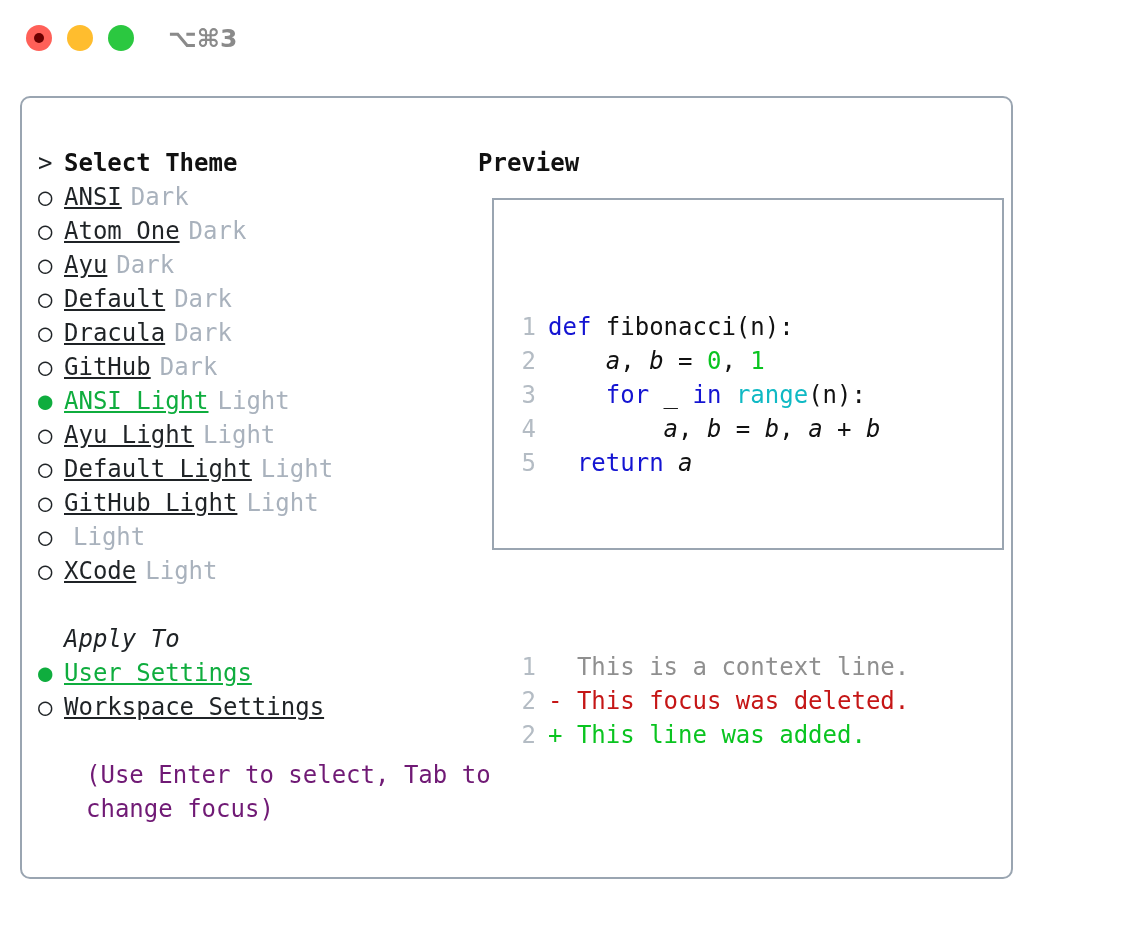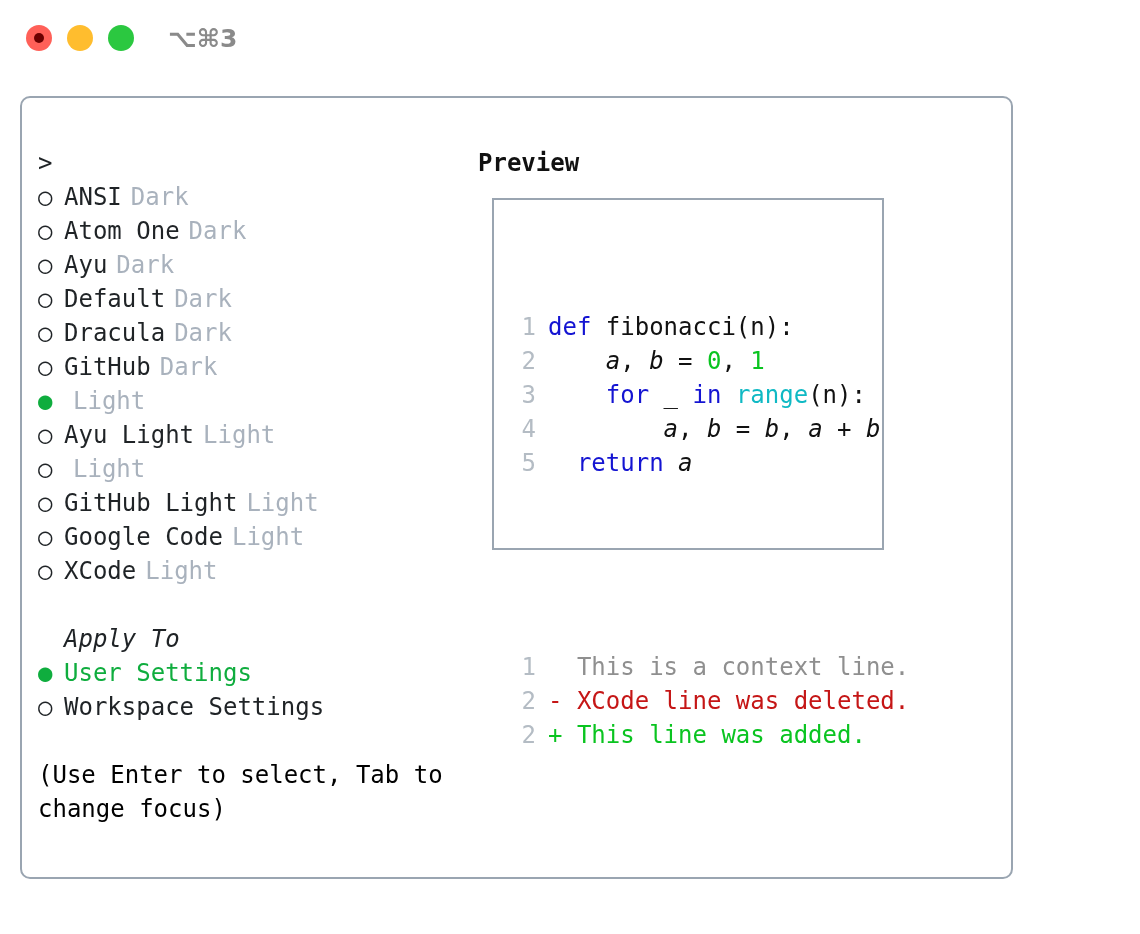--- a/index.html
+++ b/index.html
@@ -117,52 +117,53 @@
     display: inline-block;
     width: 26px;
     flex: 0 0 26px;
     font-size: 24px;
     line-height: 34px;
     color: #1f2326;
     white-space: pre;
   }
   .opt-row.selected .marker { color: #0fad3e; }
   .opt-row.selected .opt-label { color: #0fad3e; }
-  .opt-label { color: #1f2326; }
+  .opt-label { color: #1f2326; text-decoration: underline; }
   .opt-kind {
     color: #a9b2bd;
     padding-left: 9px;
   }
   .opt-row.selected .opt-kind { color: #a9b2bd; }
 
   .spacer-row { height: 34px; }
 
   .section-label {
     font-size: 24px;
     line-height: 34px;
     color: #1f2326;
     white-space: pre;
     padding-left: 26px;
     font-style: italic;
   }
 
   .hint {
     font-size: 24px;
     line-height: 34px;
-    color: #000000;
+    color: #701a75;
     white-space: pre-wrap;
     width: 415px;
+    margin-left: 48px;
   }
 
   
   .preview-box {
     position: absolute;
     left: 14px;
     top: 52px;
-    width: 392px;
+    width: 512px;
     height: 352px;
     border: 2px solid #9aa5b1;
     box-sizing: border-box;
     background: #ffffff;
   }
   .code {
     position: absolute;
     left: 18px;
     top: 42px;
     font-size: 24px;
@@ -201,34 +202,35 @@
     </div>
     <div class="shortcut">⌥⌘3</div>
   </div>
 
   <div class="panel">
 
     <div class="col-left">
 
       <div class="opt-row">
         <span class="marker">&gt;</span>
+        <span class="heading">Select Theme</span>
       </div>
 
       <div id="theme-list">
           <div class="opt-row"><span class="marker">○</span><span class="opt-label">ANSI</span><span class="opt-kind">Dark</span></div>
           <div class="opt-row"><span class="marker">○</span><span class="opt-label">Atom One</span><span class="opt-kind">Dark</span></div>
           <div class="opt-row"><span class="marker">○</span><span class="opt-label">Ayu</span><span class="opt-kind">Dark</span></div>
           <div class="opt-row"><span class="marker">○</span><span class="opt-label">Default</span><span class="opt-kind">Dark</span></div>
           <div class="opt-row"><span class="marker">○</span><span class="opt-label">Dracula</span><span class="opt-kind">Dark</span></div>
           <div class="opt-row"><span class="marker">○</span><span class="opt-label">GitHub</span><span class="opt-kind">Dark</span></div>
-          <div class="opt-row selected"><span class="marker">●</span><span class="opt-kind">Light</span></div>
+          <div class="opt-row selected"><span class="marker">●</span><span class="opt-label">ANSI Light</span><span class="opt-kind">Light</span></div>
           <div class="opt-row"><span class="marker">○</span><span class="opt-label">Ayu Light</span><span class="opt-kind">Light</span></div>
+          <div class="opt-row"><span class="marker">○</span><span class="opt-label">Default Light</span><span class="opt-kind">Light</span></div>
+          <div class="opt-row"><span class="marker">○</span><span class="opt-label">GitHub Light</span><span class="opt-kind">Light</span></div>
           <div class="opt-row"><span class="marker">○</span><span class="opt-kind">Light</span></div>
-          <div class="opt-row"><span class="marker">○</span><span class="opt-label">GitHub Light</span><span class="opt-kind">Light</span></div>
-          <div class="opt-row"><span class="marker">○</span><span class="opt-label">Google Code</span><span class="opt-kind">Light</span></div>
           <div class="opt-row"><span class="marker">○</span><span class="opt-label">XCode</span><span class="opt-kind">Light</span></div>
         </div>
 
       <div class="spacer-row"></div>
 
       <div class="section-label">Apply To</div>
 
       <div id="apply-list">
           <div class="opt-row selected"><span class="marker">●</span><span class="opt-label">User Settings</span></div>
           <div class="opt-row"><span class="marker">○</span><span class="opt-label">Workspace Settings</span></div>
@@ -239,19 +241,19 @@
       <div class="hint">(Use Enter to select, Tab to change focus)</div>
     </div>
 
     <div class="col-right">
       <div class="heading">Preview</div>
 
       <div class="preview-box">
         <div class="code">
           <div id="code-block"><div class="code-line"><span class="ln">1</span><span class="kw">def</span><span class="plain"> </span><span class="plain">fibonacci</span><span class="plain">(n):</span></div><div class="code-line"><span class="ln">2</span><span class="plain">    </span><span class="var">a</span><span class="plain">, </span><span class="var">b</span><span class="plain"> = </span><span class="num">0</span><span class="plain">, </span><span class="num">1</span></div><div class="code-line"><span class="ln">3</span><span class="plain">    </span><span class="kw">for</span><span class="plain"> _ </span><span class="kw">in</span><span class="plain"> </span><span class="fn">range</span><span class="plain">(n):</span></div><div class="code-line"><span class="ln">4</span><span class="plain">        </span><span class="var">a</span><span class="plain">, </span><span class="var">b</span><span class="plain"> = </span><span class="var">b</span><span class="plain">, </span><span class="var">a</span><span class="plain"> + </span><span class="var">b</span></div><div class="code-line"><span class="ln">5</span><span class="plain">  </span><span class="kw">return</span><span class="plain"> </span><span class="var">a</span></div></div>
           <div class="blank-line"></div>
-          <div id="diff-block"><div class="code-line"><span class="ln">1</span><span class="ctx">  This is a context line.</span></div><div class="code-line"><span class="ln">2</span><span class="del">- XCode line was deleted.</span></div><div class="code-line"><span class="ln">2</span><span class="add">+ This line was added.</span></div></div>
+          <div id="diff-block"><div class="code-line"><span class="ln">1</span><span class="ctx">  This is a context line.</span></div><div class="code-line"><span class="ln">2</span><span class="del">- This focus was deleted.</span></div><div class="code-line"><span class="ln">2</span><span class="add">+ This line was added.</span></div></div>
         </div>
       </div>
     </div>
 
   </div>
 </div>
 
 </body></html>

